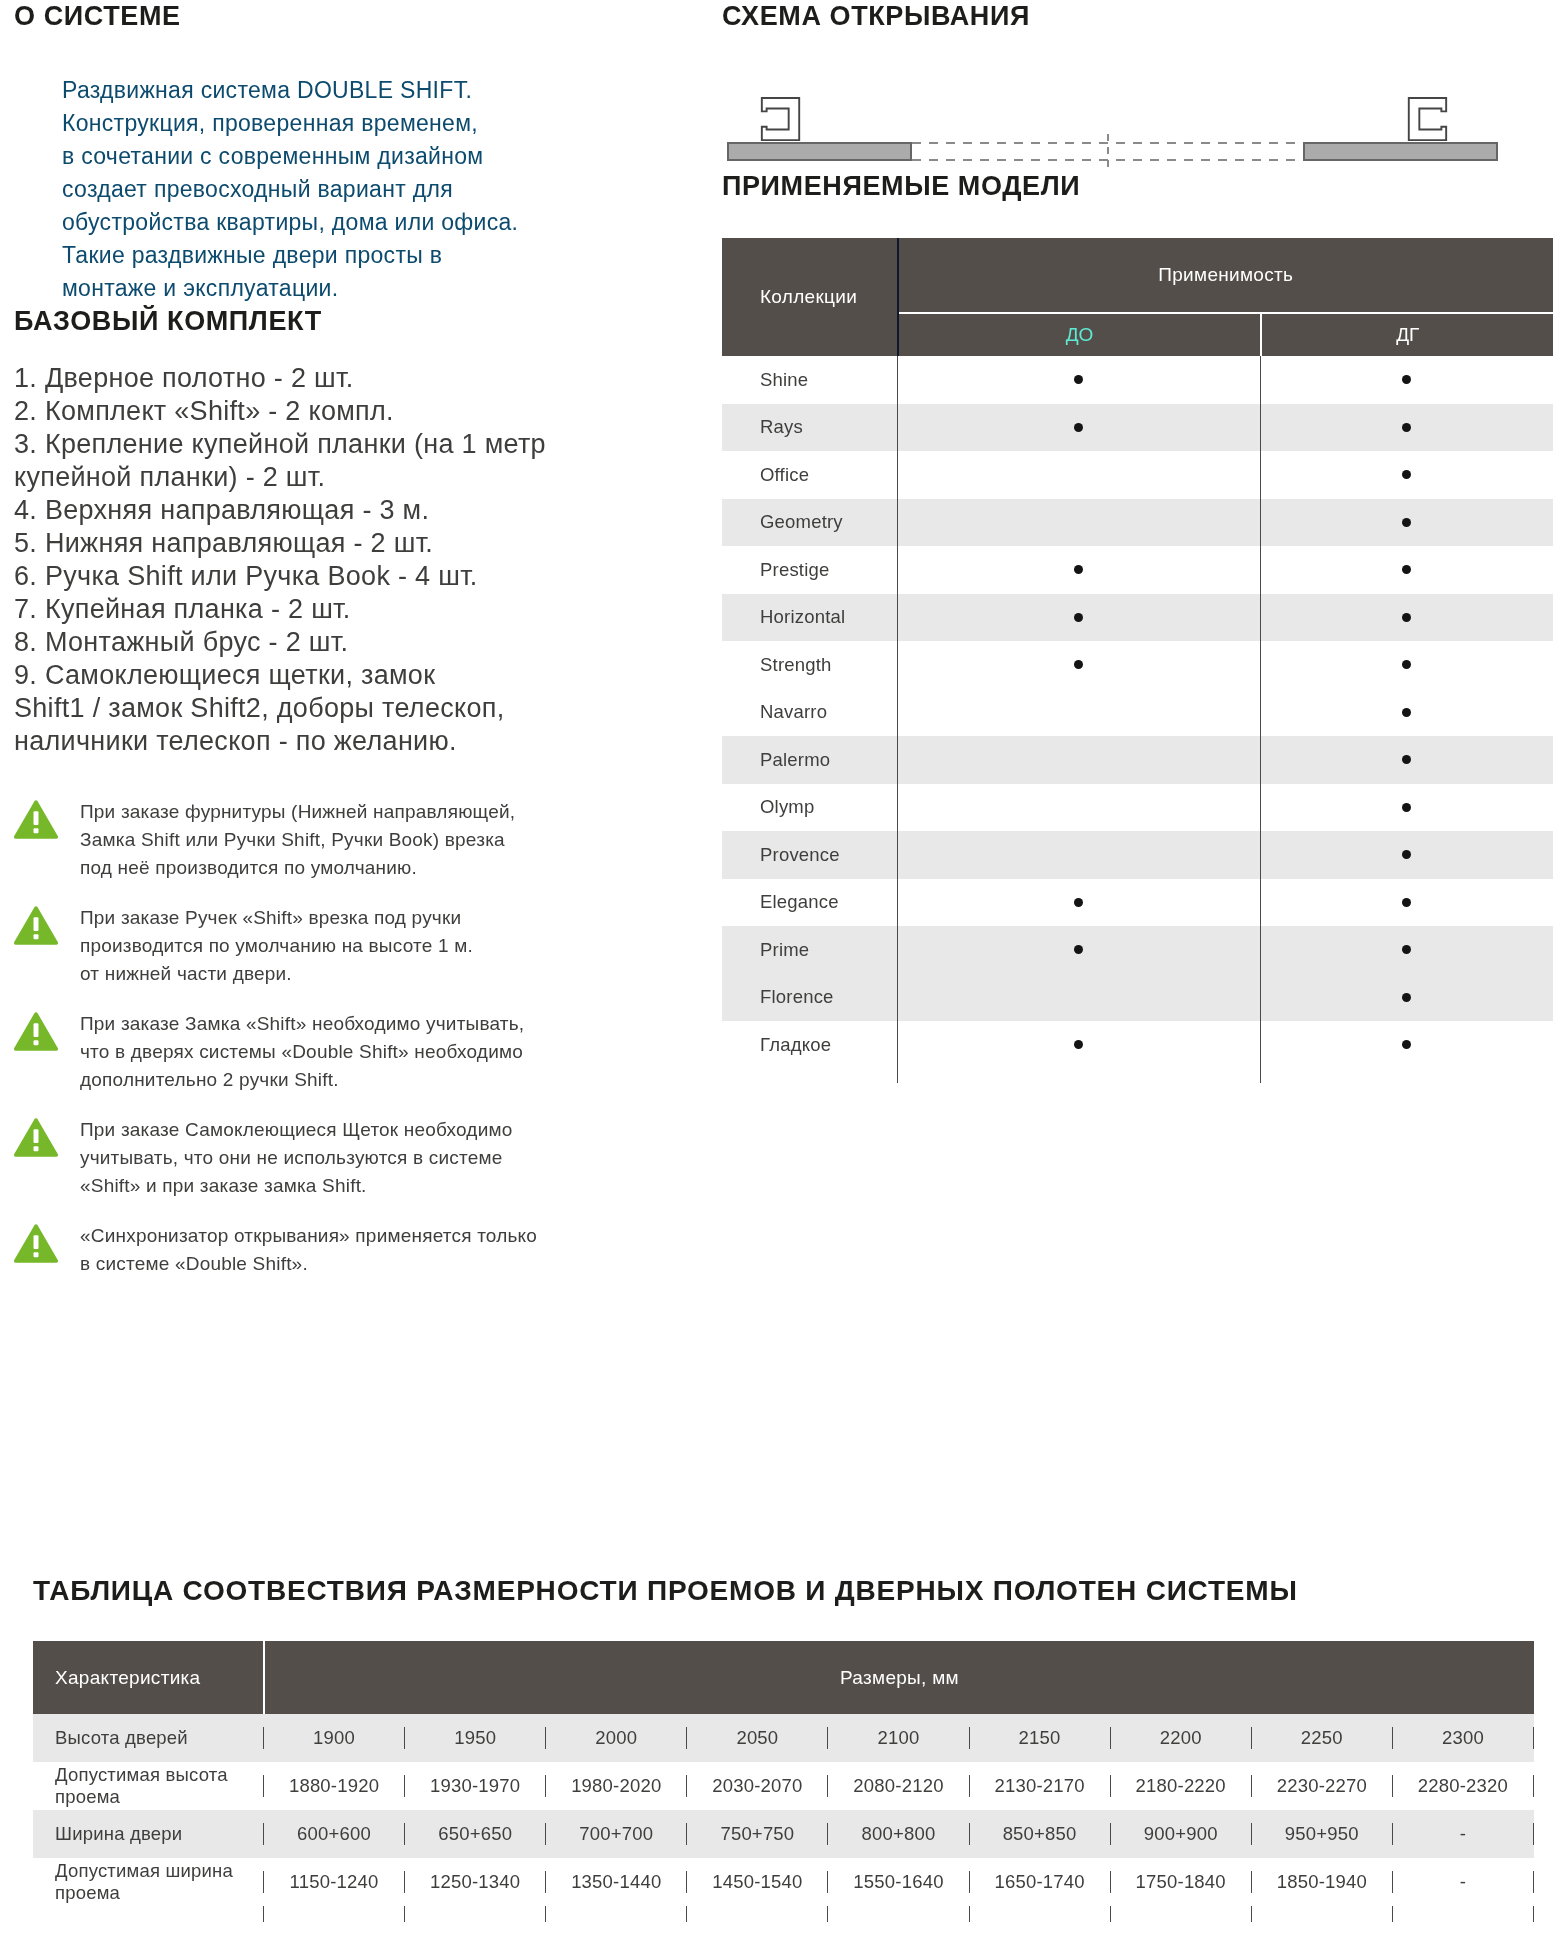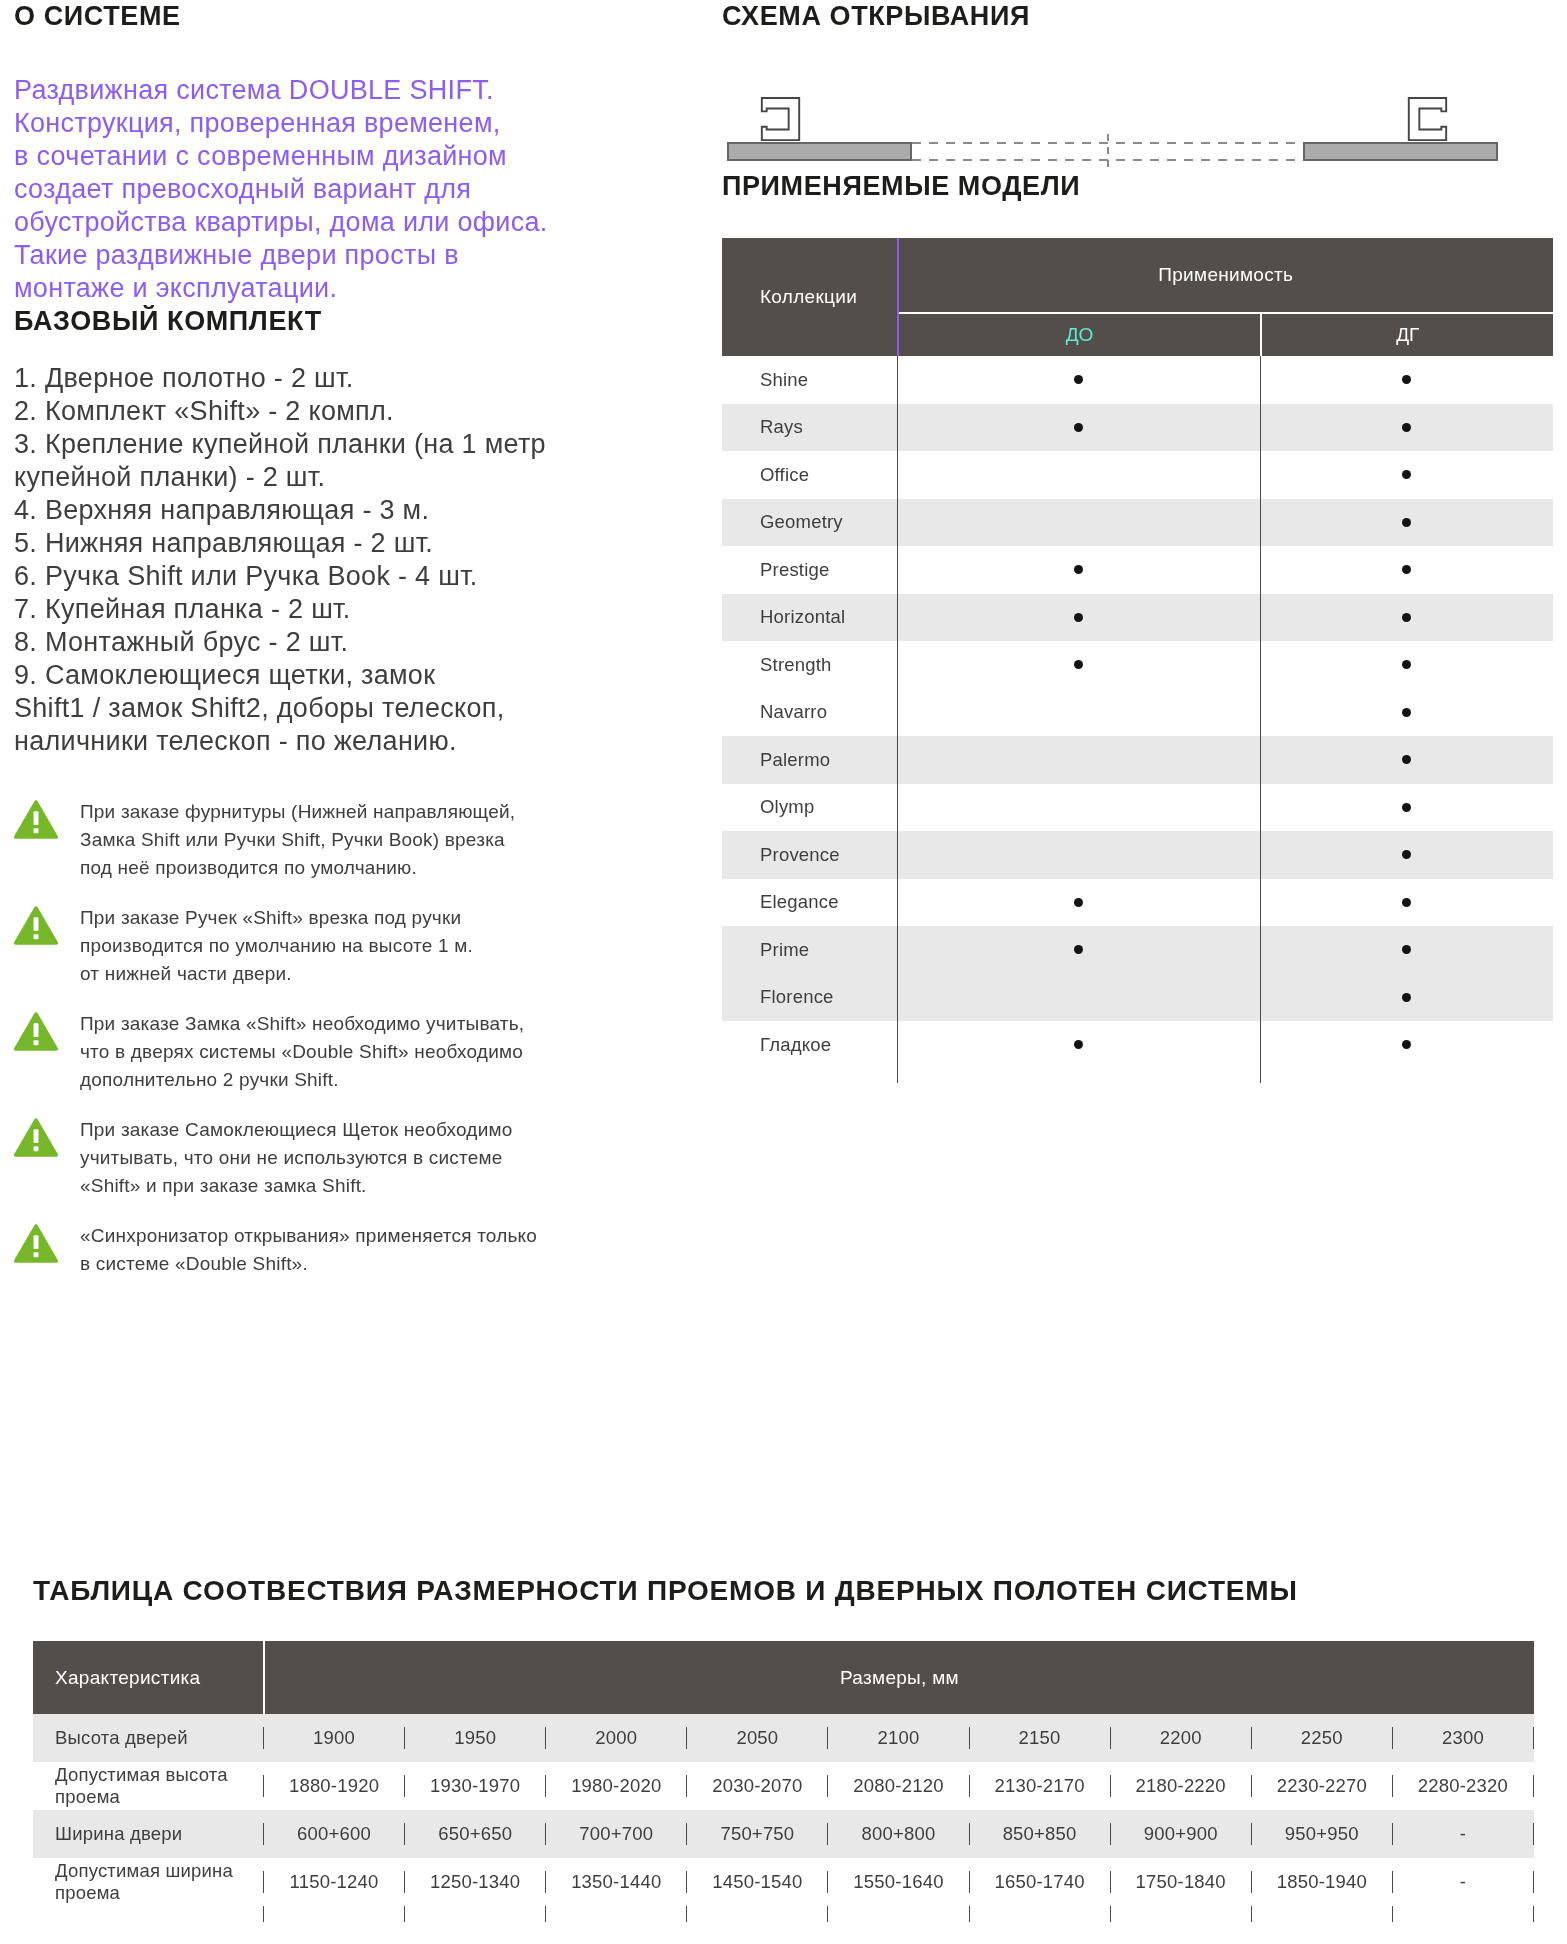--- a/index.html
+++ b/index.html
@@ -18,21 +18,21 @@
   .top{display:flex;padding:0 14px;height:1545px;}
   .col-left{width:640px;flex-shrink:0;}
   .col-right{flex:1;margin-left:68px;}
 
   h2.sec-h{
     margin:0;font-size:27px;font-weight:bold;color:var(--c-head-text);
     letter-spacing:0.6px;line-height:32px;
   }
   .mt-first{margin-top:22px;}
   .body-text{
-    font-size:27px;line-height:33px;letter-spacing:0.3px;color:#8b5cf6;white-space:pre-line;
+    font-size:23px;line-height:33px;letter-spacing:0.3px;color:#0c4a6e;white-space:pre-line;margin-left:48px;
   }
   .about{margin-top:42px;}
   .kit-h{margin-top:46px;}
   .kit-list{margin-top:25px;}
   .kit-item{font-size:27px;line-height:33px;letter-spacing:0.3px;white-space:pre-line;}
 
   .warnings{margin-top:40px;}
   .warning{display:flex;align-items:flex-start;margin-bottom:22px;}
   .warn-icon{flex-shrink:0;width:44px;margin-right:22px;margin-top:2px;}
   .warn-text{font-size:19px;line-height:28px;letter-spacing:0.2px;white-space:pre-line;color:#3e3e3d;}
@@ -52,21 +52,21 @@
   .dash-tick{position:absolute;left:385px;top:64px;width:2px;height:34px;
     background:repeating-linear-gradient(180deg,#8a8a8a 0 7px,transparent 7px 13px);}
 
   .models-h{margin-top:56px;}
 
   
   .m-table{margin-top:36px;}
   .m-head{display:flex;}
   .m-cell-coll{width:21%;height:118px;background:var(--c-dark);color:#fff;font-size:19px;
     display:flex;align-items:center;padding-left:38px;letter-spacing:0.3px;}
-  .m-head-right{width:79%;display:flex;flex-direction:column;border-left:2px solid #8b5cf6;}
+  .m-head-right{width:79%;display:flex;flex-direction:column;border-left:2px solid #0f172a;}
   .m-cell-app{height:74px;background:var(--c-dark);color:#fff;font-size:19px;
     display:flex;align-items:center;justify-content:center;letter-spacing:0.3px;}
   .m-sub{display:flex;height:44px;border-top:2px solid #fff;}
   .m-cell-do{width:55.3%;background:var(--c-dark);color:#5eead4;font-size:19px;
     display:flex;align-items:center;justify-content:center;}
   .m-cell-dg{flex:1;background:var(--c-dark);color:#fff;font-size:19px;border-left:2px solid #fff;
     display:flex;align-items:center;justify-content:center;}
   .m-body{position:relative;}
   .m-row{display:flex;height:47.5px;align-items:center;font-size:18.5px;letter-spacing:0.2px;}
   .m-row.shaded{background:var(--c-stripe);}

